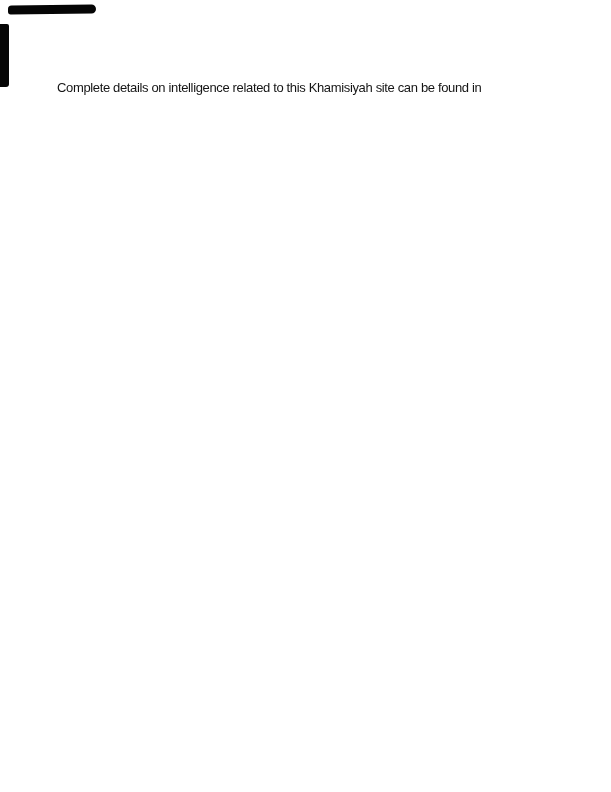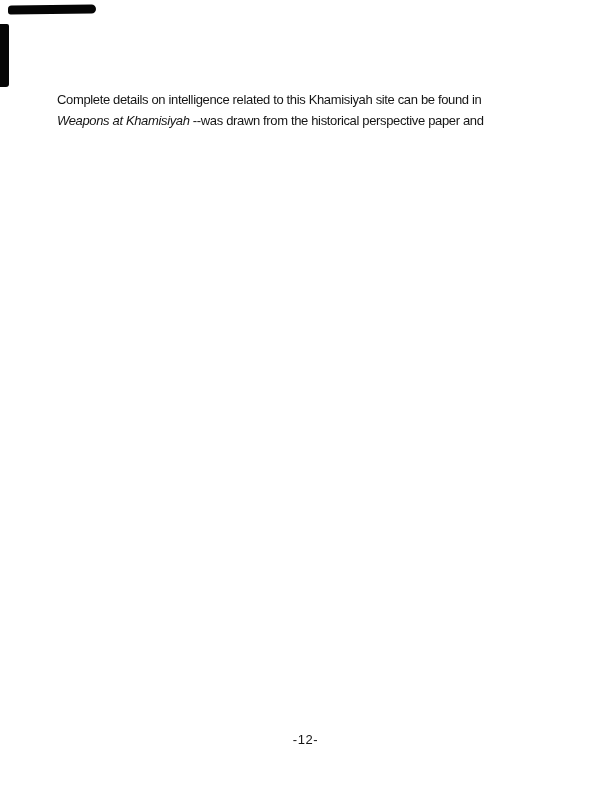--- a/index.html
+++ b/index.html
@@ -32,21 +32,21 @@
     left: 0;
     top: 24px;
     width: 9px;
     height: 63px;
     border-radius: 0 2px 3px 0;
   }
   
   .body-text {
     position: absolute;
     left: 57px;
-    top: 89px;
+    top: 77px;
     width: 520px;
     font-size: 13px;
     line-height: 21.4px;
     letter-spacing: -0.35px;
     color: #151515;
     -webkit-font-smoothing: antialiased;
   }
   .body-text .line {
     white-space: pre-wrap;
   }
@@ -69,18 +69,16 @@
 <body>
 
 <div class="page">
 
   <div class="artifact artifact-top"></div>
 
   <div class="artifact artifact-left"></div>
 
   <div class="body-text" id="paragraph">
       <div class="line"><span class="">Complete details on intelligence related to this Khamisiyah site can be found in</span></div>
-      <div class="line"><span class="italic">Weapons at Khamisiyah </span><span class="">--was drawn from the historical perspective paper and</span></div>
     </div>
 
-  <div class="page-number">-12-</div>
 
 </div>
 
 </body></html>

